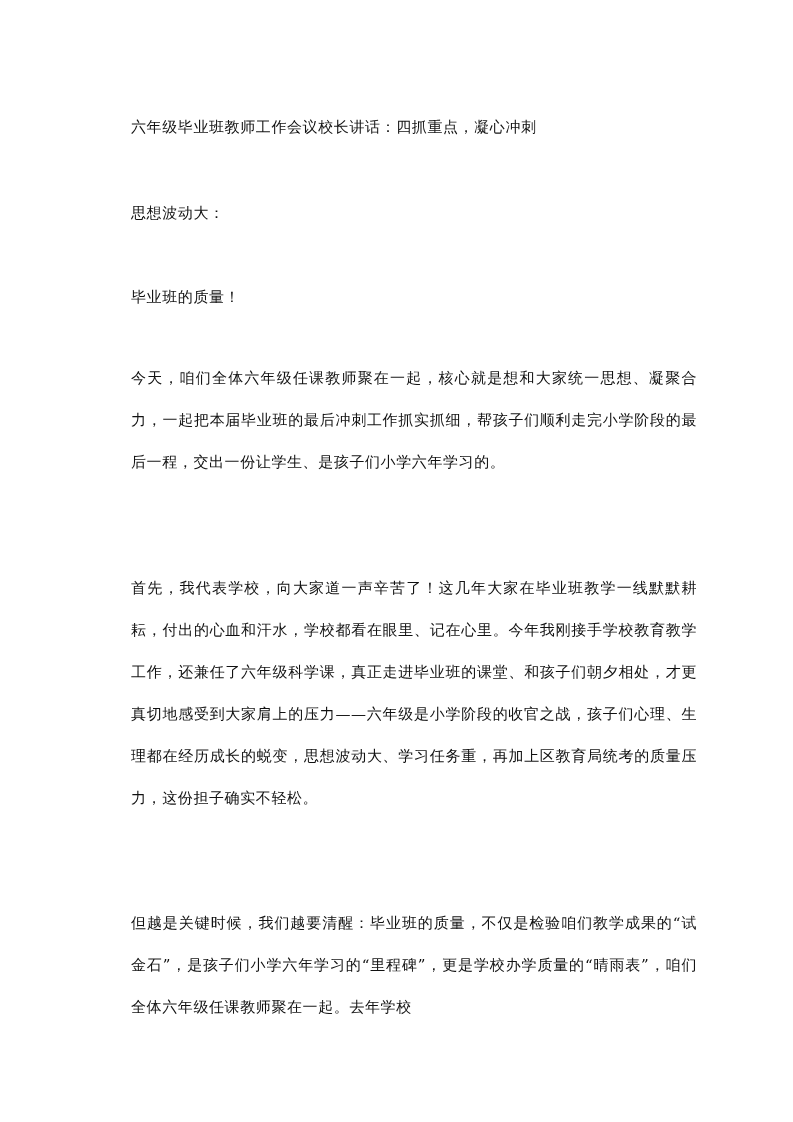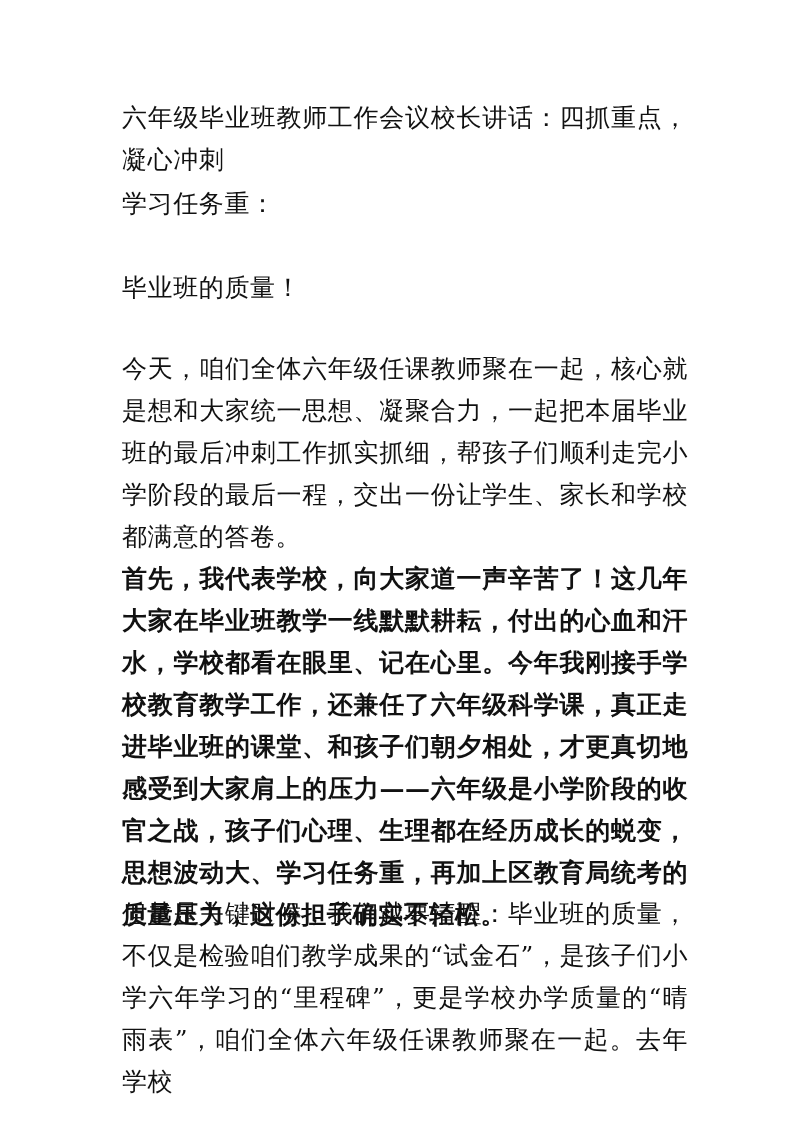--- a/index.html
+++ b/index.html
@@ -1,24 +1,24 @@
 <!DOCTYPE html>
 <html><head>
 <meta charset="utf-8">
 <style>
   html, body { margin: 0; padding: 0; background: #ffffff; }
   body { width: 793px; height: 1122px; position: relative; overflow: hidden;
          font-family: "DejaVu Serif", "Liberation Serif", serif; color: #111; }
   .page { position: absolute; left: 119px; top: 0; width: 566px; }
-  .para { position: absolute; left: 0; width: 566px; font-size: 25px;
-          line-height: 42px; letter-spacing: 0.6px; margin: 3px; text-align: justify; }
+  .para { position: absolute; left: 0; width: 566px; font-size: 15px;
+          line-height: 42px; letter-spacing: 0.6px; margin: 12px; text-align: justify; }
 </style>
 </head>
 <body>
 
 <div class="page">
   <p class="para" style="top:94px;">六年级毕业班教师工作会议校长讲话：四抓重点，凝心冲刺</p>
-  <p class="para" style="top:180px;">学习任务重：</p>
+  <p class="para" style="top:180px;">思想波动大：</p>
   <p class="para" style="top:264px;">毕业班的质量！</p>
-  <p class="para" style="top:345px;">今天，咱们全体六年级任课教师聚在一起，核心就是想和大家统一思想、凝聚合力，一起把本届毕业班的最后冲刺工作抓实抓细，帮孩子们顺利走完小学阶段的最后一程，交出一份让学生、家长和学校都满意的答卷。</p>
-  <p class="para" style="top:555px;font-weight:bold;">首先，我代表学校，向大家道一声辛苦了！这几年大家在毕业班教学一线默默耕耘，付出的心血和汗水，学校都看在眼里、记在心里。今年我刚接手学校教育教学工作，还兼任了六年级科学课，真正走进毕业班的课堂、和孩子们朝夕相处，才更真切地感受到大家肩上的压力——六年级是小学阶段的收官之战，孩子们心理、生理都在经历成长的蜕变，思想波动大、学习任务重，再加上区教育局统考的质量压力，这份担子确实不轻松。</p>
+  <p class="para" style="top:345px;">今天，咱们全体六年级任课教师聚在一起，核心就是想和大家统一思想、凝聚合力，一起把本届毕业班的最后冲刺工作抓实抓细，帮孩子们顺利走完小学阶段的最后一程，交出一份让学生、是孩子们小学六年学习的。</p>
+  <p class="para" style="top:555px;">首先，我代表学校，向大家道一声辛苦了！这几年大家在毕业班教学一线默默耕耘，付出的心血和汗水，学校都看在眼里、记在心里。今年我刚接手学校教育教学工作，还兼任了六年级科学课，真正走进毕业班的课堂、和孩子们朝夕相处，才更真切地感受到大家肩上的压力——六年级是小学阶段的收官之战，孩子们心理、生理都在经历成长的蜕变，思想波动大、学习任务重，再加上区教育局统考的质量压力，这份担子确实不轻松。</p>
   <p class="para" style="top:890px;">但越是关键时候，我们越要清醒：毕业班的质量，不仅是检验咱们教学成果的“试金石”，是孩子们小学六年学习的“里程碑”，更是学校办学质量的“晴雨表”，咱们全体六年级任课教师聚在一起。去年学校</p>
 </div>
 
 </body></html>

